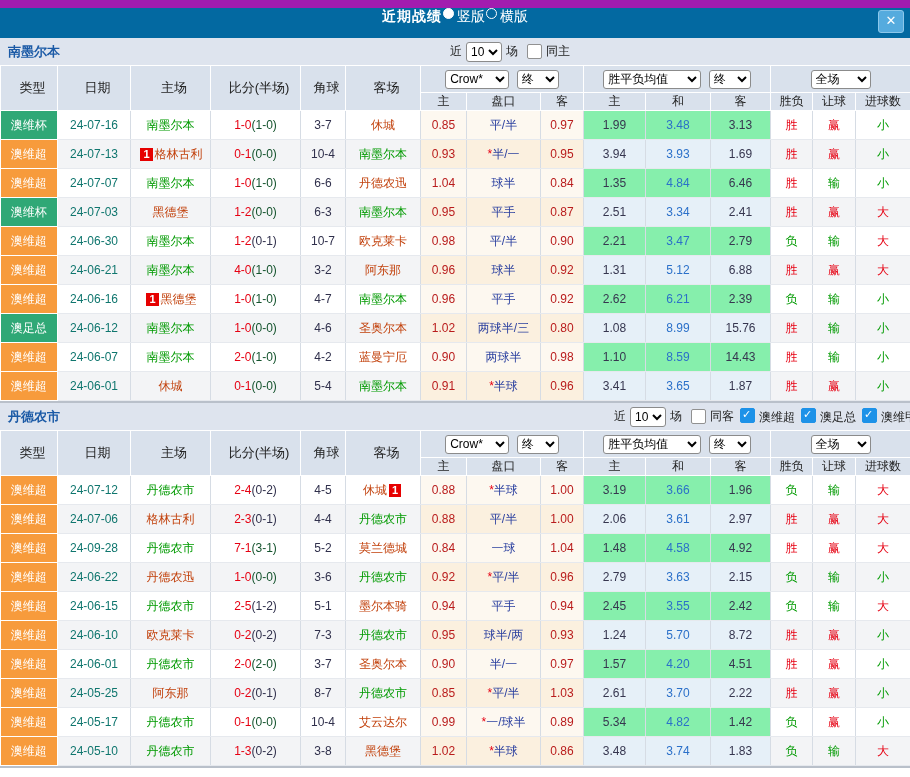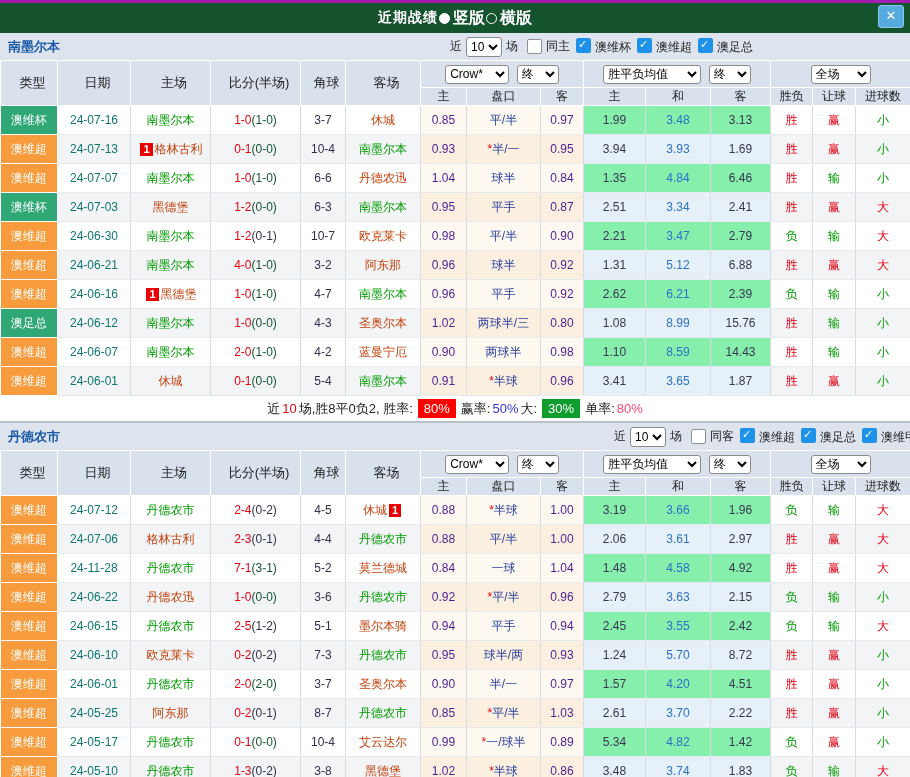--- a/index.html
+++ b/index.html
@@ -1,24 +1,24 @@
 <!DOCTYPE html>
 <html><head>
 <meta charset="utf-8">
 <style>
   html,body{margin:0;padding:0;background:#fff;}
   body{width:910px;font-family:"Liberation Sans","DejaVu Sans",sans-serif;font-size:12px;color:#222;
        border-bottom:2px solid #b9c0ca;}
   
-  .titlebar{position:relative;height:30px;background:#14532d;border-top:3px solid #a21caf;
-            display:flex;align-items:center;justify-content:center;color:#fff;}
+  .titlebar{position:relative;height:30px;background:#0369a1;border-top:8px solid #a21caf;
+            display:flex;align-items:flex-start;justify-content:center;color:#fff;}
   .titlebar .ttl{font-size:14px;font-weight:bold;letter-spacing:1px;}
   .radio{display:inline-block;width:9px;height:9px;border:1px solid #fff;border-radius:50%;margin:0 3px 0 1px;}
   .radio.sel{background:#fff;}
-  .radio-lbl{font-size:16px;font-weight:bold;}
+  .radio-lbl{font-size:14px;}
   .close-btn{position:absolute;right:6px;top:2px;width:24px;height:21px;background:#55abde;
              border:1px solid #8cc7ea;border-radius:3px;color:#fff;font-weight:bold;
              text-align:center;line-height:20px;font-size:13px;cursor:pointer;}
   
   .section{position:relative;}
   .section.s2{border-top:2px solid #b9c0ca;}
   .filter-row{position:relative;height:27px;background:#dee4ee;display:flex;align-items:center;}
   .team-name{position:absolute;left:8px;color:#1b5aa6;font-weight:bold;font-size:13px;}
   .controls{margin-left:448px;display:flex;align-items:center;white-space:nowrap;}
   .s2 .controls{margin-left:612px;}
@@ -48,21 +48,21 @@
   tbody tr:nth-child(even) td.c-ah,tbody tr:nth-child(even) td.c-ad,tbody tr:nth-child(even) td.c-aa{background:#e6f0f8;}
   .c-date{color:#0f766e;}
   .tname{color:#c2410c;}
   .tname.green{color:#009a00;}
   .card{display:inline-block;background:#e60000;color:#fff;font-size:11px;line-height:13px;
         padding:0 3px;margin:0 2px;font-weight:bold;}
   .ft{color:#e60012;}
   .ht{color:#14532d;}
   .ht.dark{color:#30304c;}
   .c-corner{color:#30304c;}
-  .c-oh,.c-oa{color:#4c1d95;}
+  .c-oh,.c-oa{color:#b91c1c;}
   .star{color:#e60012;}
   .hcap{color:#2a3f9f;}
   .c-ah,.c-aa{color:#36364f;}
   .c-ad{color:#2b70c9;}
   td.red{color:#e60012;}
   td.greenc{color:#009a00;}
   
   .summary{height:25px;line-height:25px;text-align:center;font-size:13px;background:#fff;}
   .tok{margin:0 1px;}
   .tok.num{color:#e60012;}
@@ -86,21 +86,20 @@
 <div id="sections-root">
   <div class="section">
     <div class="filter-row">
       <span class="team-name">南墨尔本</span>
       <span class="controls">
         <span class="lbl">近</span>
         <select class="sel-count"><option>10</option></select>
         <span class="lbl">场</span>
         <span class="cb"></span>
         <span class="lbl">同主</span>
-        <span class="league-cbs"><span class="cb checked"></span><span class="lbl">澳维杯</span><span class="cb checked"></span><span class="lbl">澳维超</span><span class="cb checked"></span><span class="lbl">澳足总</span></span>
       </span>
     </div>
     <table>
       <colgroup>
         <col style="width:57px">
           <col style="width:73px">
           <col style="width:80px">
           <col style="width:90px">
         <col style="width:45px">
           <col style="width:75px">
@@ -271,21 +270,21 @@
     <td class="c-r greenc">负</td>
     <td class="c-let greenc">输</td>
     <td class="c-gs greenc">小</td>
   </tr>
 
   <tr>
     <td class="c-type green">澳足总</td>
     <td class="c-date">24-06-12</td>
     <td class="c-home"><span class="tname green">南墨尔本</span></td>
     <td class="c-score"><span class="ft">1-0</span><span class="ht">(0-0)</span></td>
-    <td class="c-corner">4-3</td>
+    <td class="c-corner">4-6</td>
     <td class="c-away"><span class="tname">圣奥尔本</span></td>
     <td class="c-oh">1.02</td>
     <td class="c-hc"><span class="hcap">两球半/三</span></td>
     <td class="c-oa">0.80</td>
     <td class="c-ah">1.08</td>
     <td class="c-ad">8.99</td>
     <td class="c-aa">15.76</td>
     <td class="c-r red">胜</td>
     <td class="c-let greenc">输</td>
     <td class="c-gs greenc">小</td>
@@ -321,21 +320,20 @@
     <td class="c-oa">0.96</td>
     <td class="c-ah">3.41</td>
     <td class="c-ad">3.65</td>
     <td class="c-aa">1.87</td>
     <td class="c-r red">胜</td>
     <td class="c-let red">赢</td>
     <td class="c-gs greenc">小</td>
   </tr>
 </tbody>
     </table>
-    <div class="summary"><span class="tok t">近</span><span class="tok num">10</span><span class="tok t">场,胜8平0负2, 胜率:</span><span class="tok badge-red">80%</span><span class="tok t">赢率:</span><span class="tok blue">50%</span><span class="tok t">大:</span><span class="tok badge-green">30%</span><span class="tok t">单率:</span><span class="tok pink">80%</span></div>
   </div>
 
   <div class="section s2">
     <div class="filter-row">
       <span class="team-name">丹德农市</span>
       <span class="controls">
         <span class="lbl">近</span>
         <select class="sel-count"><option>10</option></select>
         <span class="lbl">场</span>
         <span class="cb"></span>
@@ -425,21 +423,21 @@
     <td class="c-ah">2.06</td>
     <td class="c-ad">3.61</td>
     <td class="c-aa">2.97</td>
     <td class="c-r red">胜</td>
     <td class="c-let red">赢</td>
     <td class="c-gs red">大</td>
   </tr>
 
   <tr>
     <td class="c-type orange">澳维超</td>
-    <td class="c-date">24-11-28</td>
+    <td class="c-date">24-09-28</td>
     <td class="c-home"><span class="tname green">丹德农市</span></td>
     <td class="c-score"><span class="ft">7-1</span><span class="ht">(3-1)</span></td>
     <td class="c-corner">5-2</td>
     <td class="c-away"><span class="tname">莫兰德城</span></td>
     <td class="c-oh">0.84</td>
     <td class="c-hc"><span class="hcap">一球</span></td>
     <td class="c-oa">1.04</td>
     <td class="c-ah">1.48</td>
     <td class="c-ad">4.58</td>
     <td class="c-aa">4.92</td>

